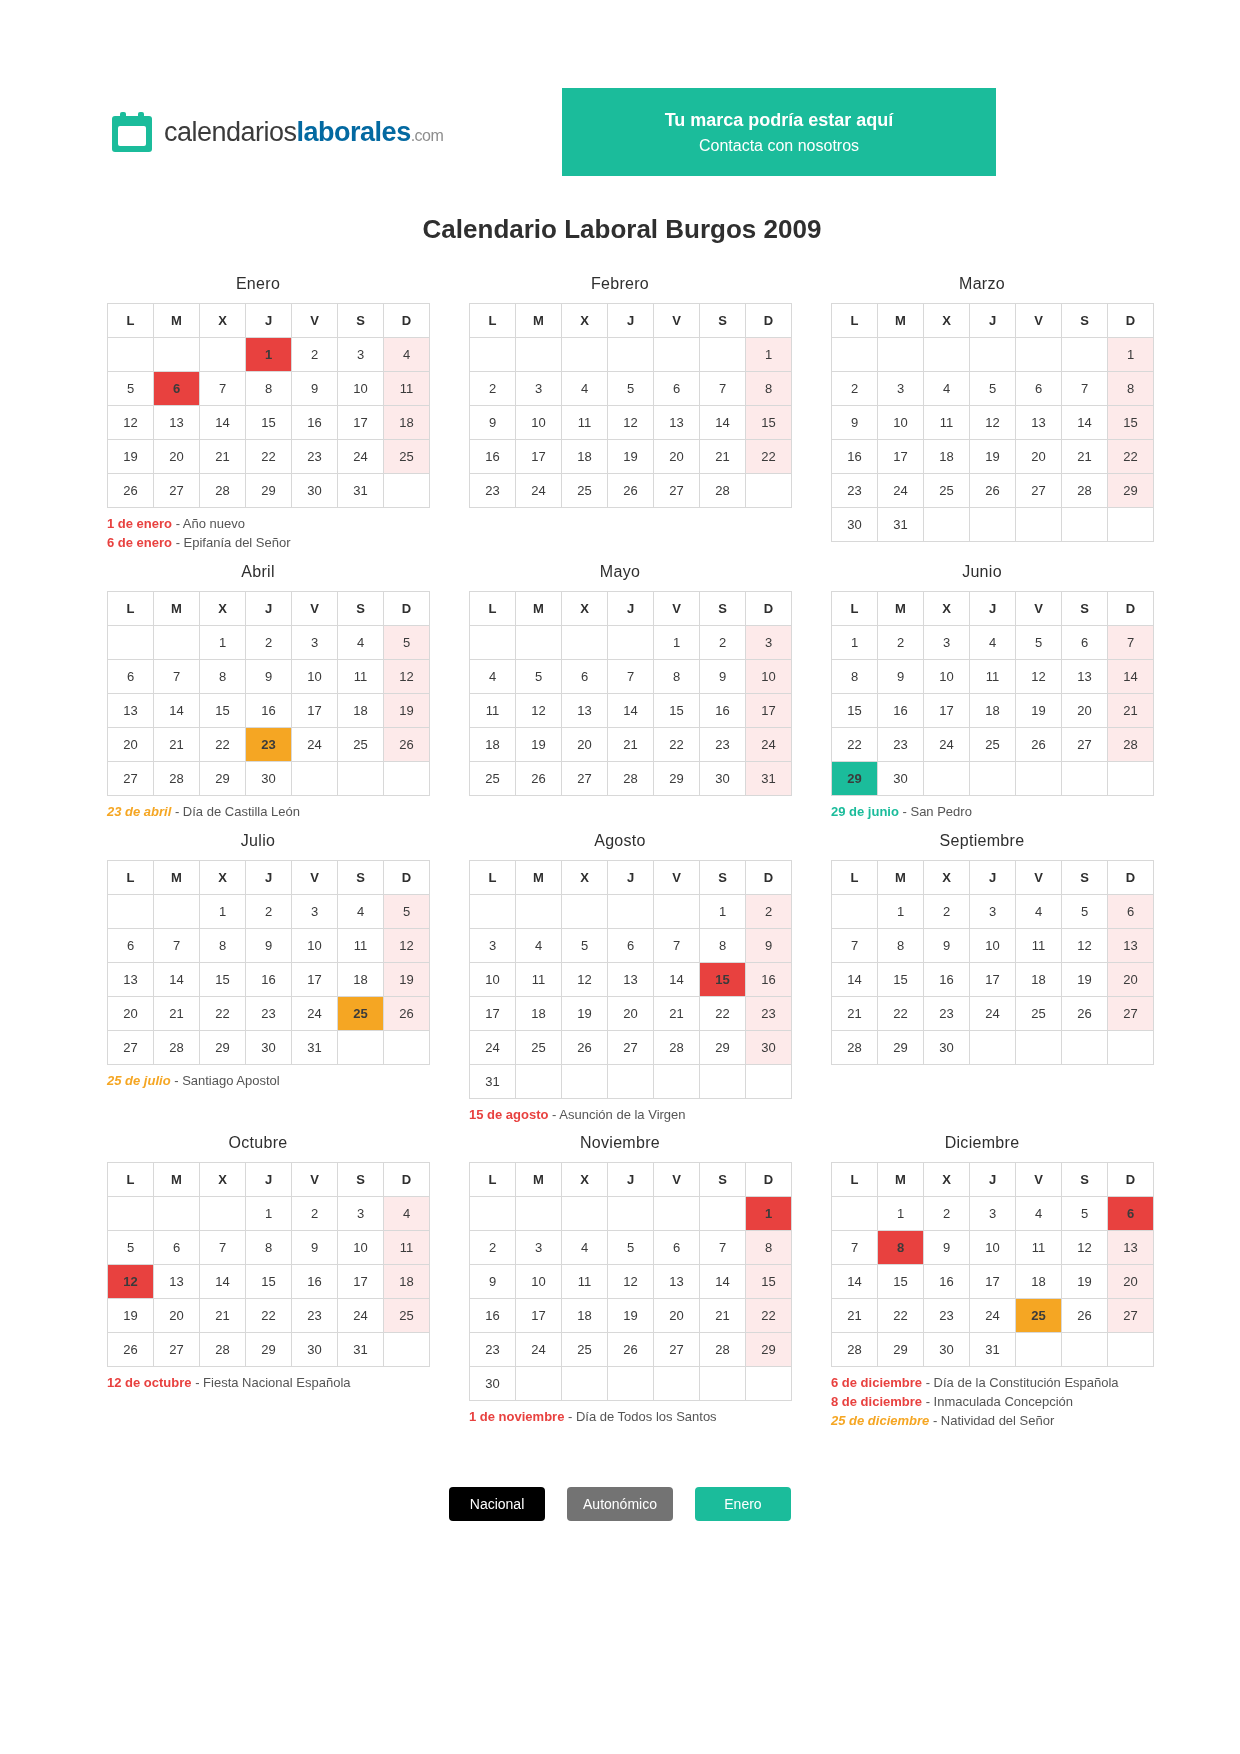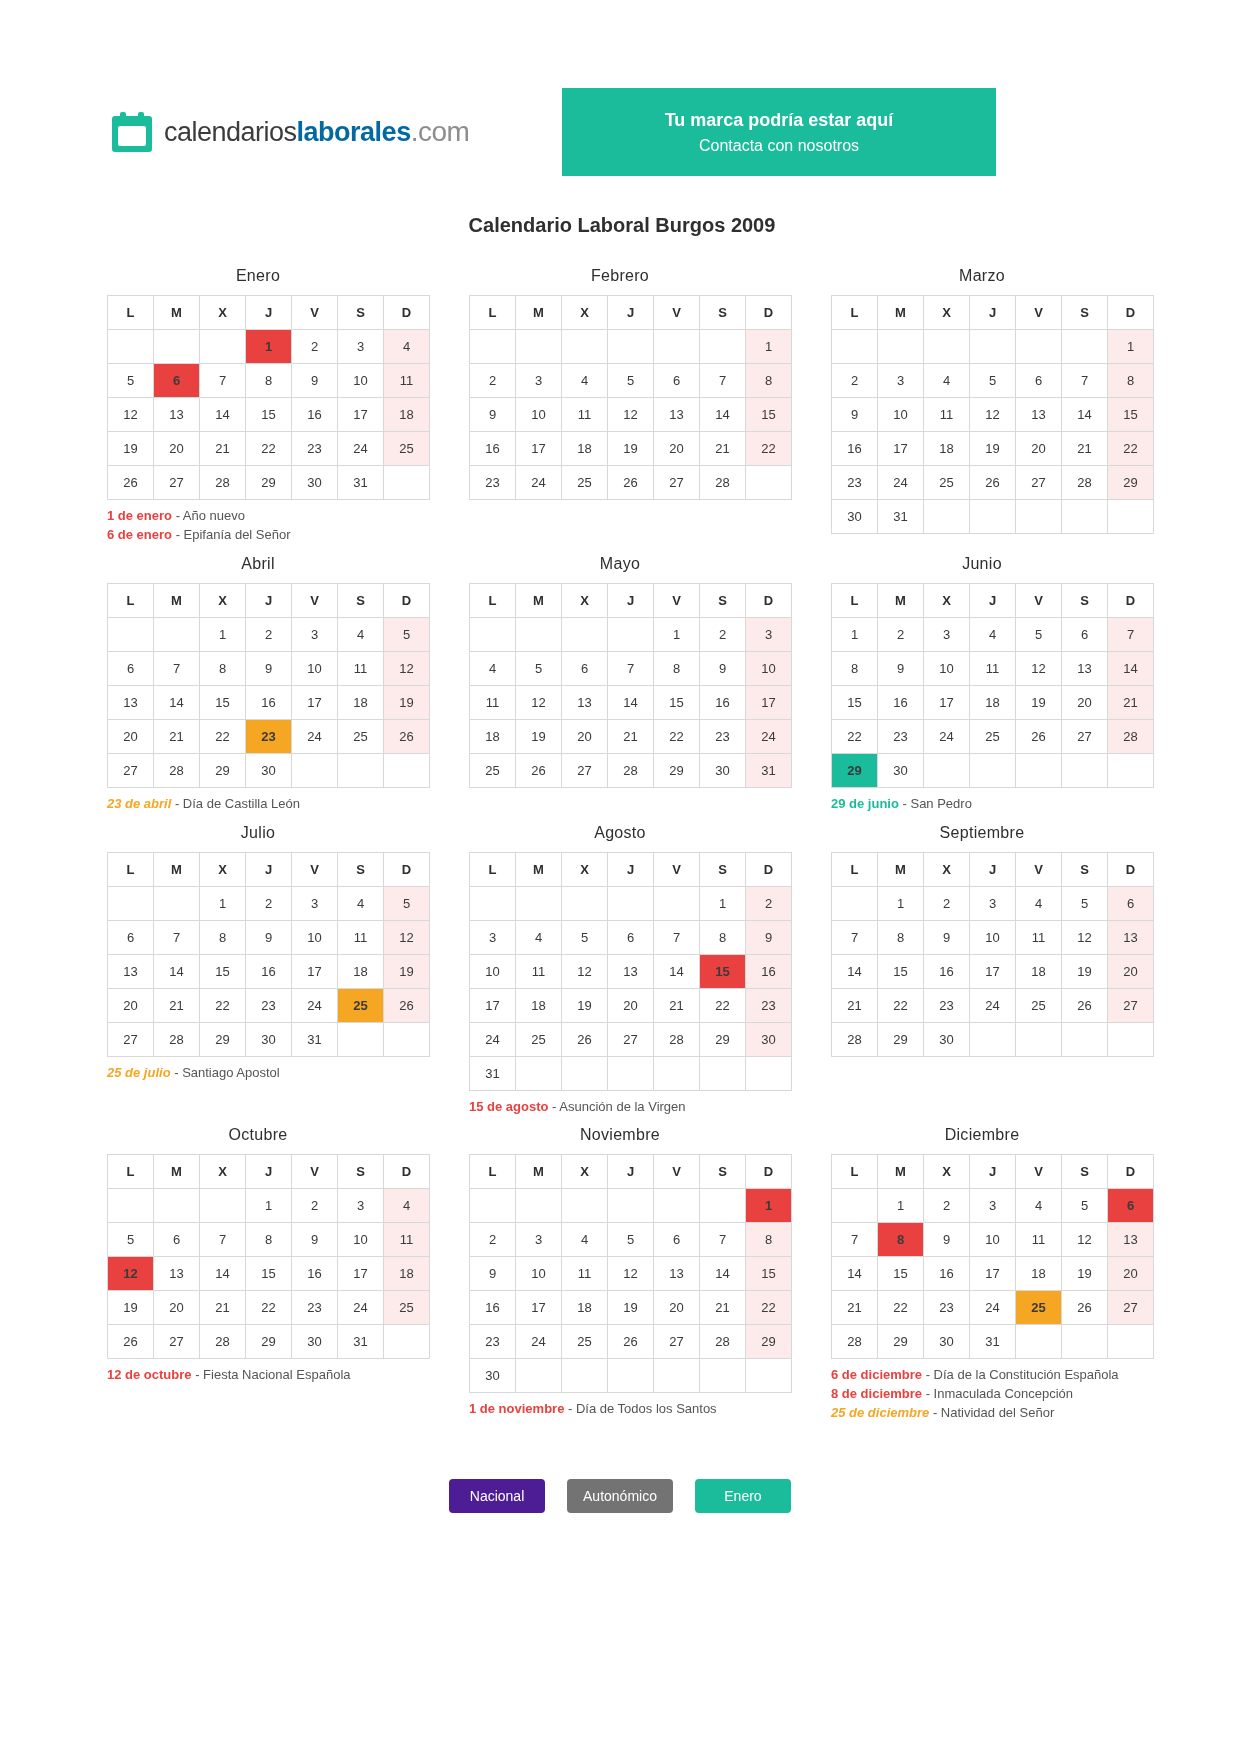--- a/index.html
+++ b/index.html
@@ -40,21 +40,21 @@
     margin-right: 10px;
     flex: none;
   }
   .logo-text {
     font-size: 27px;
     letter-spacing: -0.5px;
     white-space: nowrap;
   }
   .logo-cal { color: #3b3b3b; font-weight: 400; }
   .logo-lab { color: #0369a1; font-weight: bold; }
-  .logo-com { color: #8d8d8d; font-size: 28px; }
+  .logo-com { color: #8d8d8d; font-size: 16px; }
 
   .banner {
     margin-left: 52px;
     width: 434px;
     height: 88px;
     background: #1bbc9b;
     color: #ffffff;
     display: flex;
     flex-direction: column;
     align-items: center;
@@ -64,21 +64,21 @@
     font-size: 18px;
     font-weight: bold;
     margin-bottom: 6px;
   }
   .banner-line2 {
     font-size: 16px;
   }
 
   .page-title {
     text-align: center;
-    font-size: 20px;
+    font-size: 26px;
     font-weight: bold;
     color: #2f2f2f;
     margin: 38px 0 0 4px;
   }
 
   
   .months {
     display: grid;
     grid-template-columns: repeat(3, 302px);
     justify-content: center;
@@ -1010,21 +1010,21 @@
         </table>
         <div class="notes">
           <div><span class="note-date nacional">6 de diciembre</span><span class="note-text"> - Día de la Constitución Española</span></div>
           <div><span class="note-date nacional">8 de diciembre</span><span class="note-text"> - Inmaculada Concepción</span></div>
           <div><span class="note-date autonomico">25 de diciembre</span><span class="note-text"> - Natividad del Señor</span></div>
         </div>
       </div>
     </div>
 
   <div class="legend" id="legend-container">
-      <div class="legend-item legend-nacional" style="background: #4c1d95;">
+      <div class="legend-item legend-nacional" style="background: #000000;">
         <span>Nacional</span>
       </div>
       <div class="legend-item legend-autonomico" style="background: #737373;">
         <span>Autonómico</span>
       </div>
       <div class="legend-item legend-local" style="background: rgb(27, 188, 155);">
         <span>Enero</span>
       </div>
     </div>
 

